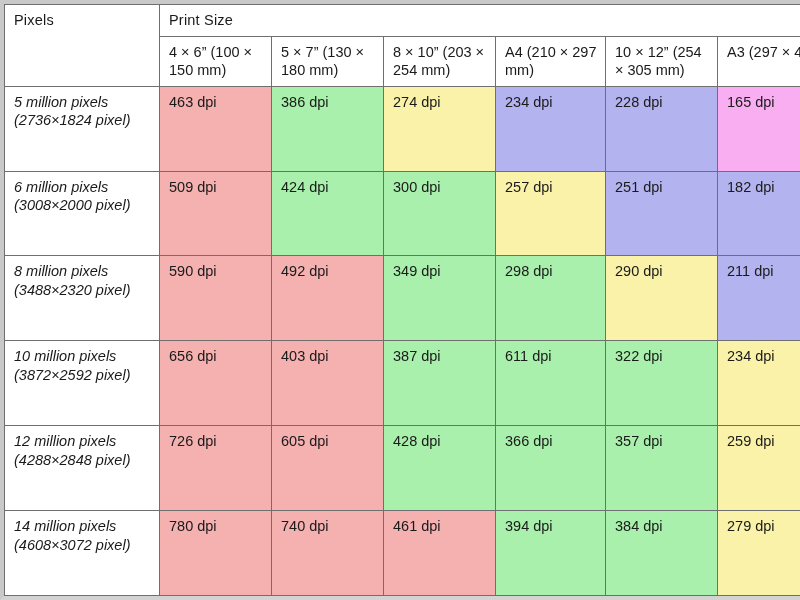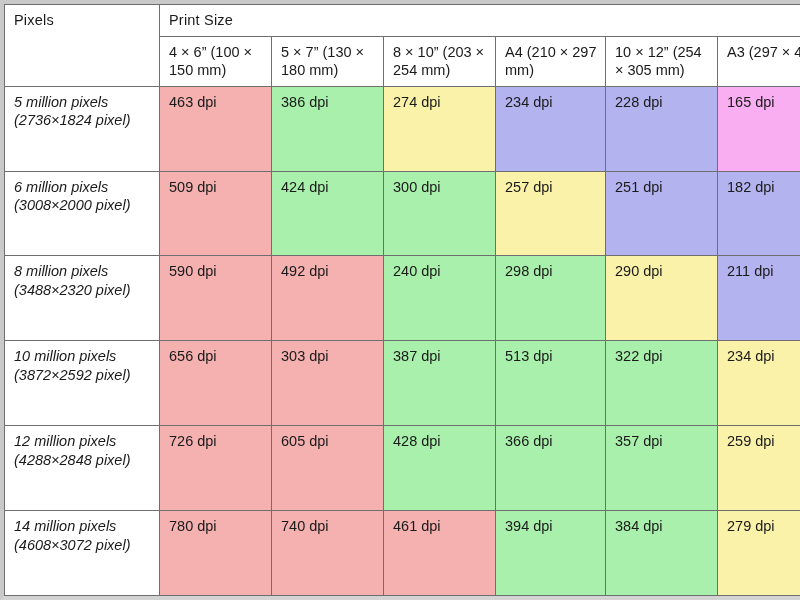--- a/index.html
+++ b/index.html
@@ -154,32 +154,32 @@
           <td class="dpi bg-green">300 dpi</td>
           <td class="dpi bg-yellow">257 dpi</td>
           <td class="dpi bg-blue">251 dpi</td>
           <td class="dpi bg-blue">182 dpi</td>
         </tr>
         <tr>
           <td class="row-label">8 million pixels
 (3488×2320 pixel)</td>
           <td class="dpi bg-red">590 dpi</td>
           <td class="dpi bg-red">492 dpi</td>
-          <td class="dpi bg-green">240 dpi</td>
+          <td class="dpi bg-green">349 dpi</td>
           <td class="dpi bg-green">298 dpi</td>
           <td class="dpi bg-yellow">290 dpi</td>
           <td class="dpi bg-blue">211 dpi</td>
         </tr>
         <tr>
           <td class="row-label">10 million pixels
 (3872×2592 pixel)</td>
           <td class="dpi bg-red">656 dpi</td>
-          <td class="dpi bg-red">303 dpi</td>
+          <td class="dpi bg-red">403 dpi</td>
           <td class="dpi bg-green">387 dpi</td>
-          <td class="dpi bg-green">513 dpi</td>
+          <td class="dpi bg-green">611 dpi</td>
           <td class="dpi bg-green">322 dpi</td>
           <td class="dpi bg-yellow">234 dpi</td>
         </tr>
         <tr>
           <td class="row-label">12 million pixels
 (4288×2848 pixel)</td>
           <td class="dpi bg-red">726 dpi</td>
           <td class="dpi bg-red">605 dpi</td>
           <td class="dpi bg-green">428 dpi</td>
           <td class="dpi bg-green">366 dpi</td>

